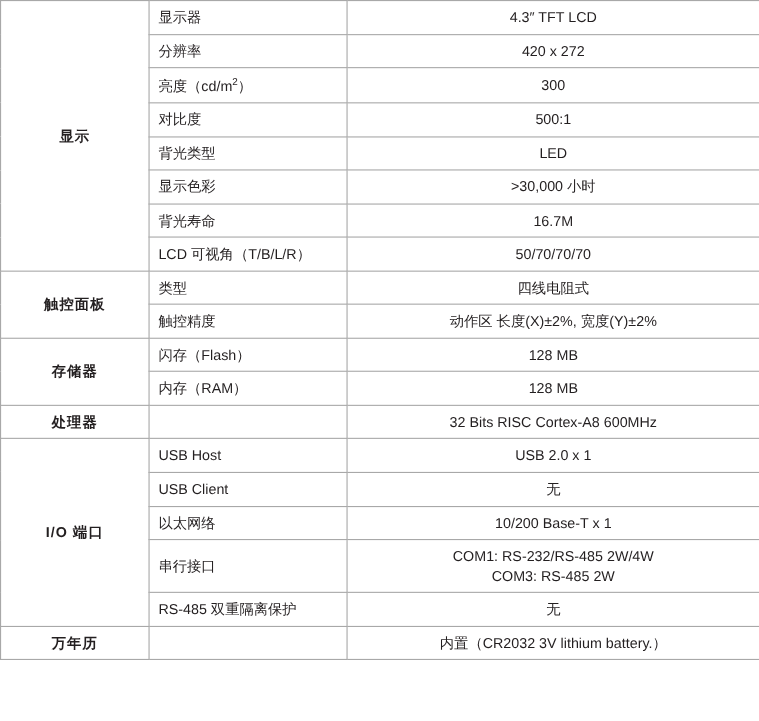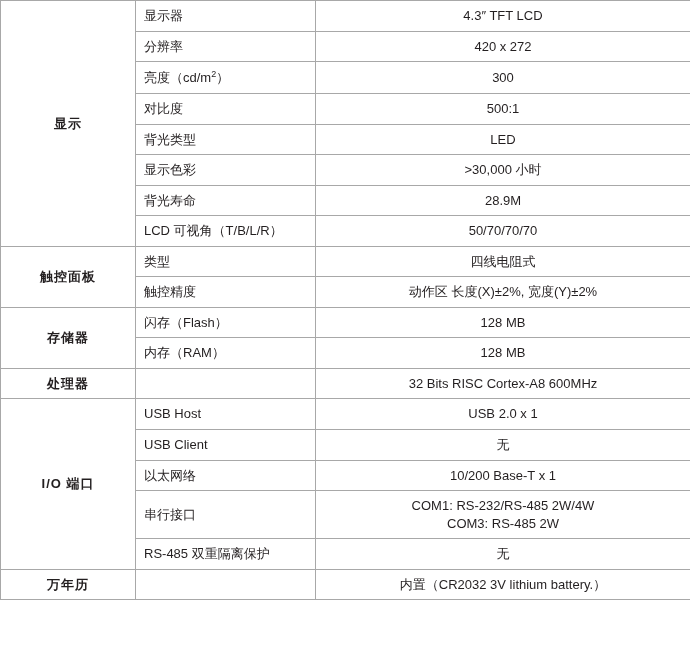--- a/index.html
+++ b/index.html
@@ -91,21 +91,21 @@
       <td class="value-cell">LED</td>
     </tr>
 
     <tr>
       <td class="item-cell">显示色彩</td>
       <td class="value-cell">&gt;30,000 小时</td>
     </tr>
 
     <tr>
       <td class="item-cell">背光寿命</td>
-      <td class="value-cell">28.9M</td>
+      <td class="value-cell">16.7M</td>
     </tr>
 
     <tr>
       <td class="item-cell">LCD 可视角（T/B/L/R）</td>
       <td class="value-cell">50/70/70/70</td>
     </tr>
 
     <tr>
       <td class="group-cell" rowspan="2">触控面板</td>
       <td class="item-cell">类型</td>

